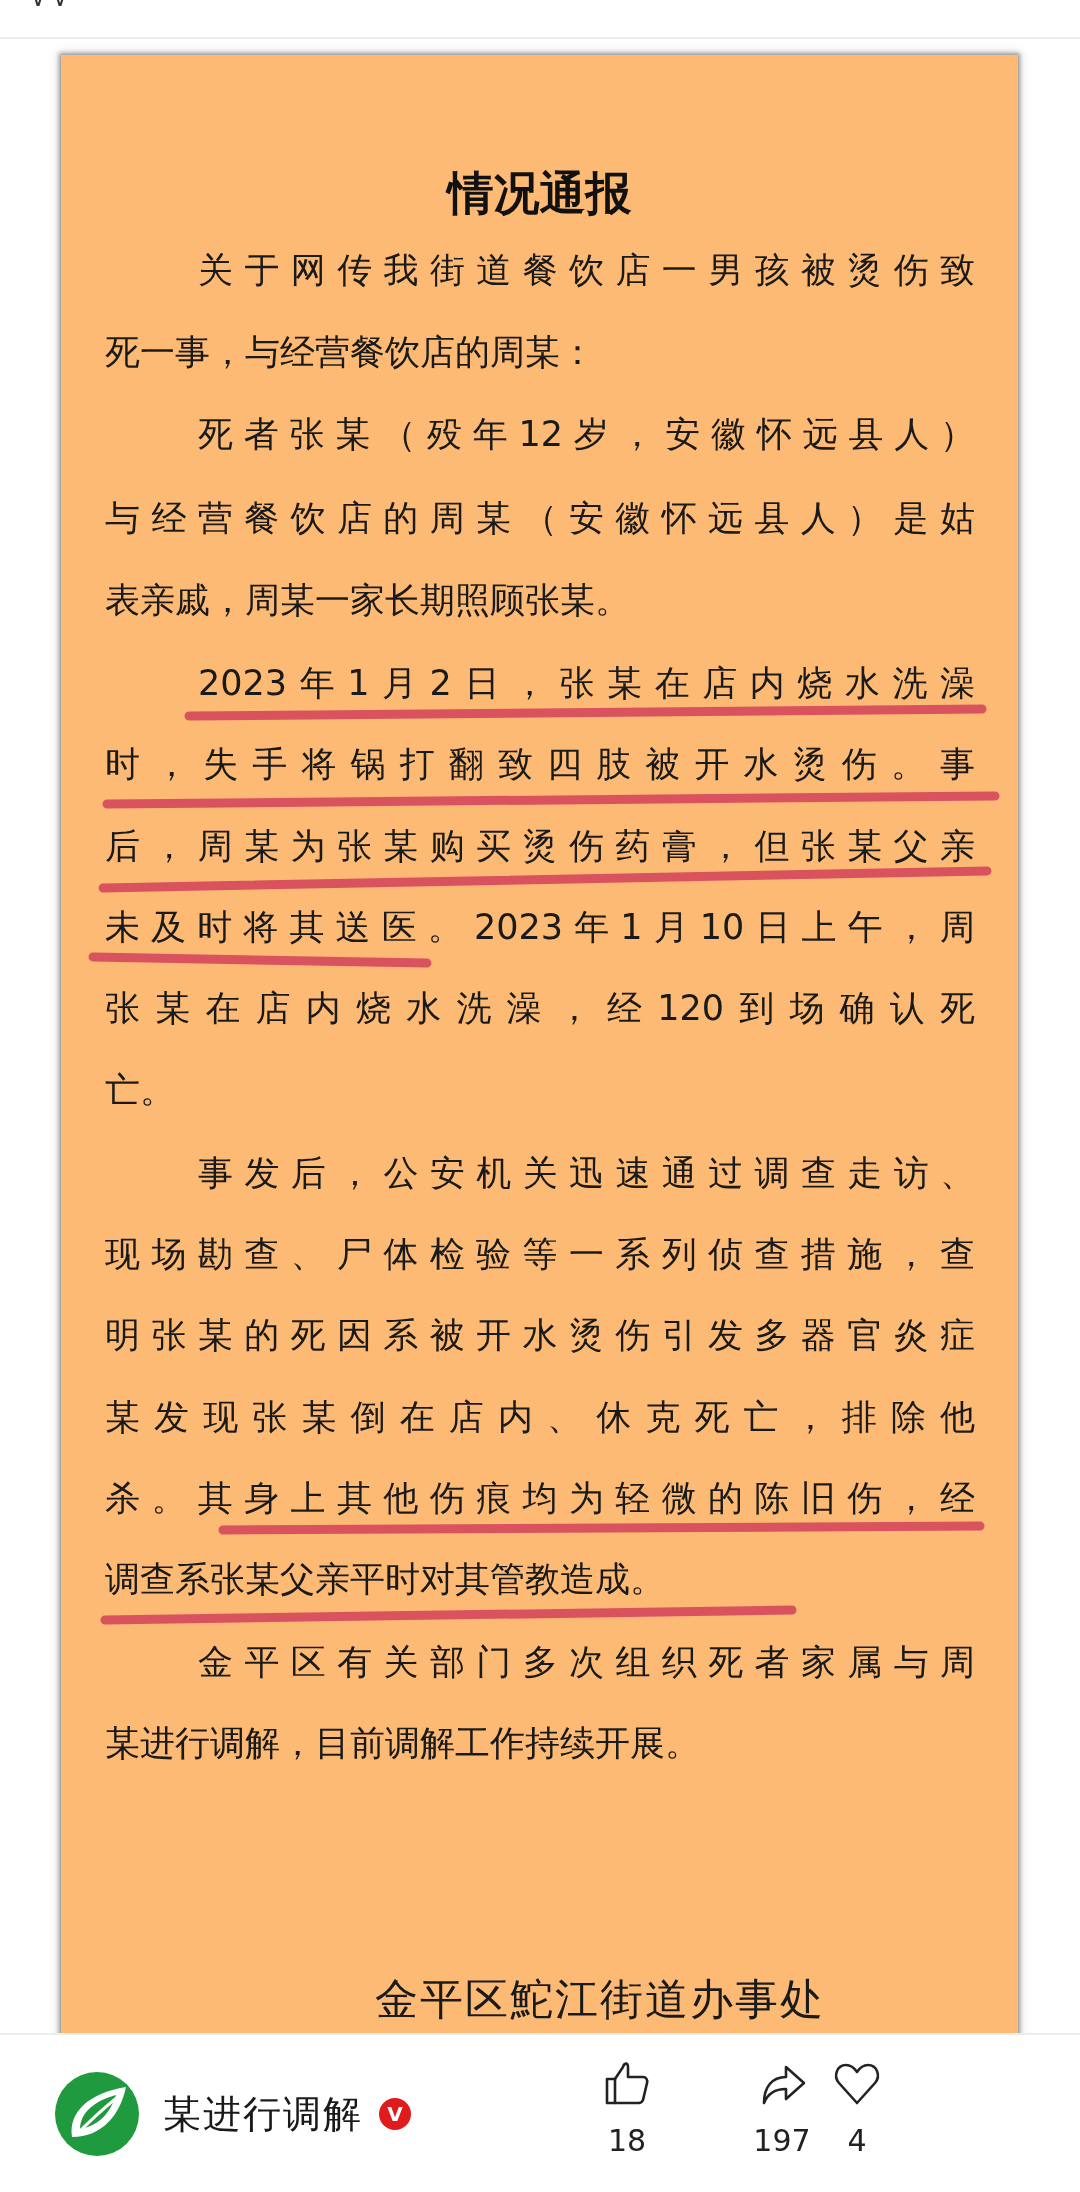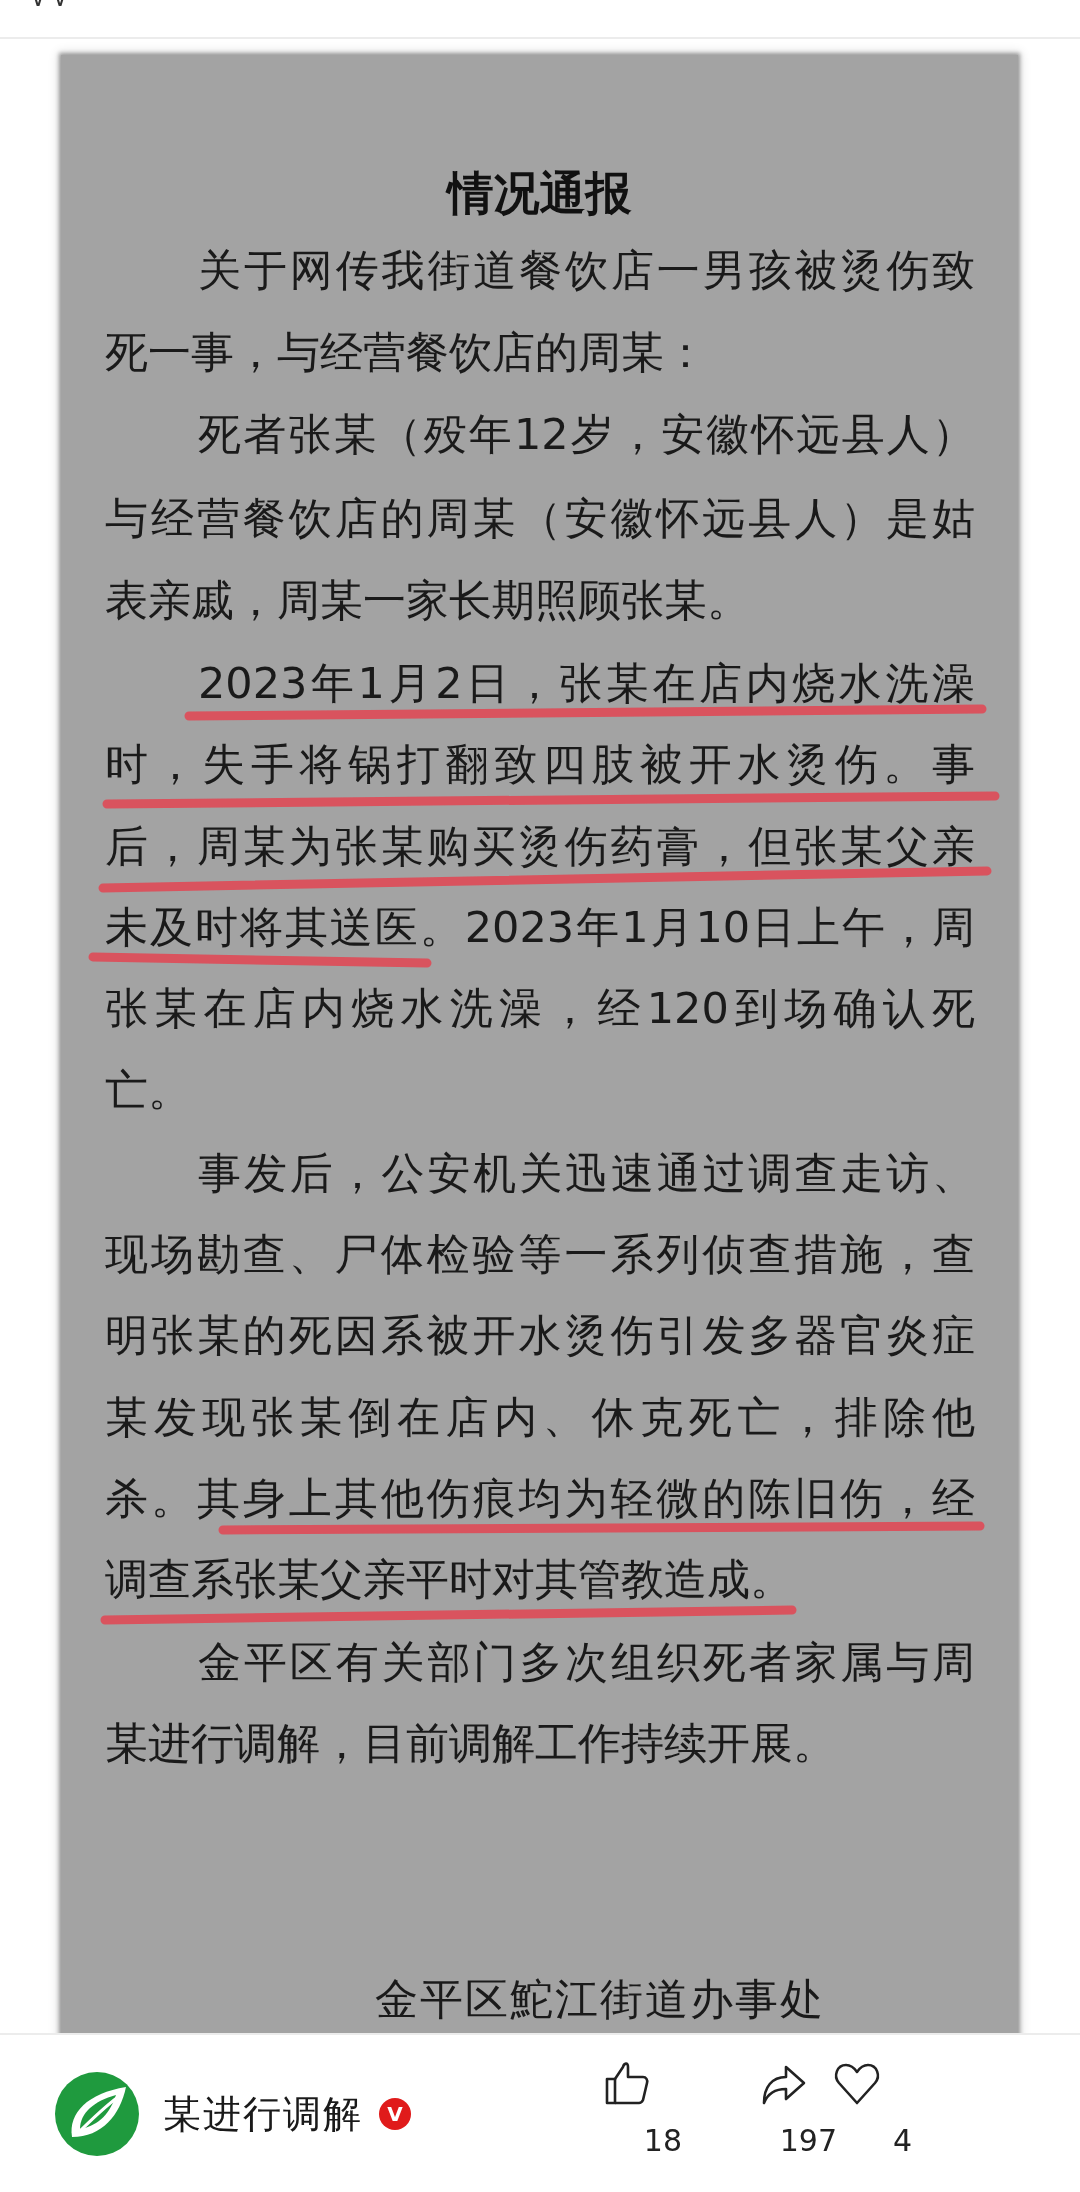--- a/index.html
+++ b/index.html
@@ -12,32 +12,32 @@
   .topbar {
     position: absolute; left: 0; top: 0; width: 1080px; height: 37px;
     background: #fff; border-bottom: 2px solid #ececec;
   }
   .topbar .back-glyph {
     position: absolute; left: 30px; top: -14px; font-size: 22px; color: #333;
     letter-spacing: 6px;
   }
   .card {
     position: absolute; left: 61px; top: 55px; width: 957px; height: 2000px;
-    background: #a3a3a3;
+    background: #fdba74;
     box-shadow: 0 0 4px 2px rgba(0,0,0,0.35), 0 0 10px 3px rgba(0,0,0,0.12);
   }
   .title {
     position: absolute; left: 0; top: 110px; width: 100%;
     text-align: center; font-size: 46px; font-weight: bold; line-height: 56px;
     color: #111;
   }
   .body-lines { position: absolute; left: 44px; top: 0; width: 870px; }
   .line {
     position: absolute; left: 0; width: 870px; height: 60px;
-    font-size: 43px; line-height: 60px; white-space: nowrap;
+    font-size: 35px; line-height: 60px; white-space: nowrap;
     text-align: justify; text-align-last: justify; color: #1a1a1a;
   }
   .line.indent { padding-left: 93px; width: 777px; }
   .line.short { text-align-last: left; }
   .signature {
     position: absolute; right: 43px; width: 600px; 
     font-size: 43px; line-height: 60px; letter-spacing: 2px; color: #1a1a1a;
   }
   .underlines { position: absolute; left: 0; top: 0; width: 1080px; height: 2192px; pointer-events: none; }
   .bottombar {
@@ -50,21 +50,21 @@
   .account-name {
     position: absolute; left: 163px; top: 52px; font-size: 38px; line-height: 54px;
     color: #1a1a1a; letter-spacing: 2px;
   }
   .verified {
     position: absolute; left: 379px; top: 63px; width: 32px; height: 32px; border-radius: 50%;
     background: #e01b1b; color: #fff; font-size: 20px; font-weight: bold;
     text-align: center; line-height: 32px;
   }
   .action {
-    position: absolute; top: 22px; width: 110px; height: 130px; text-align: right;
+    position: absolute; top: 22px; width: 110px; height: 130px; text-align: center;
   }
   .action svg { display: block; margin: 0 auto; width: 52px; height: 52px; }
   .action .count {
     display: block; margin-top: 14px; font-size: 30px; line-height: 36px; color: #222;
   }
 </style>
 </head>
 <body>
 
 <div class="topbar">

